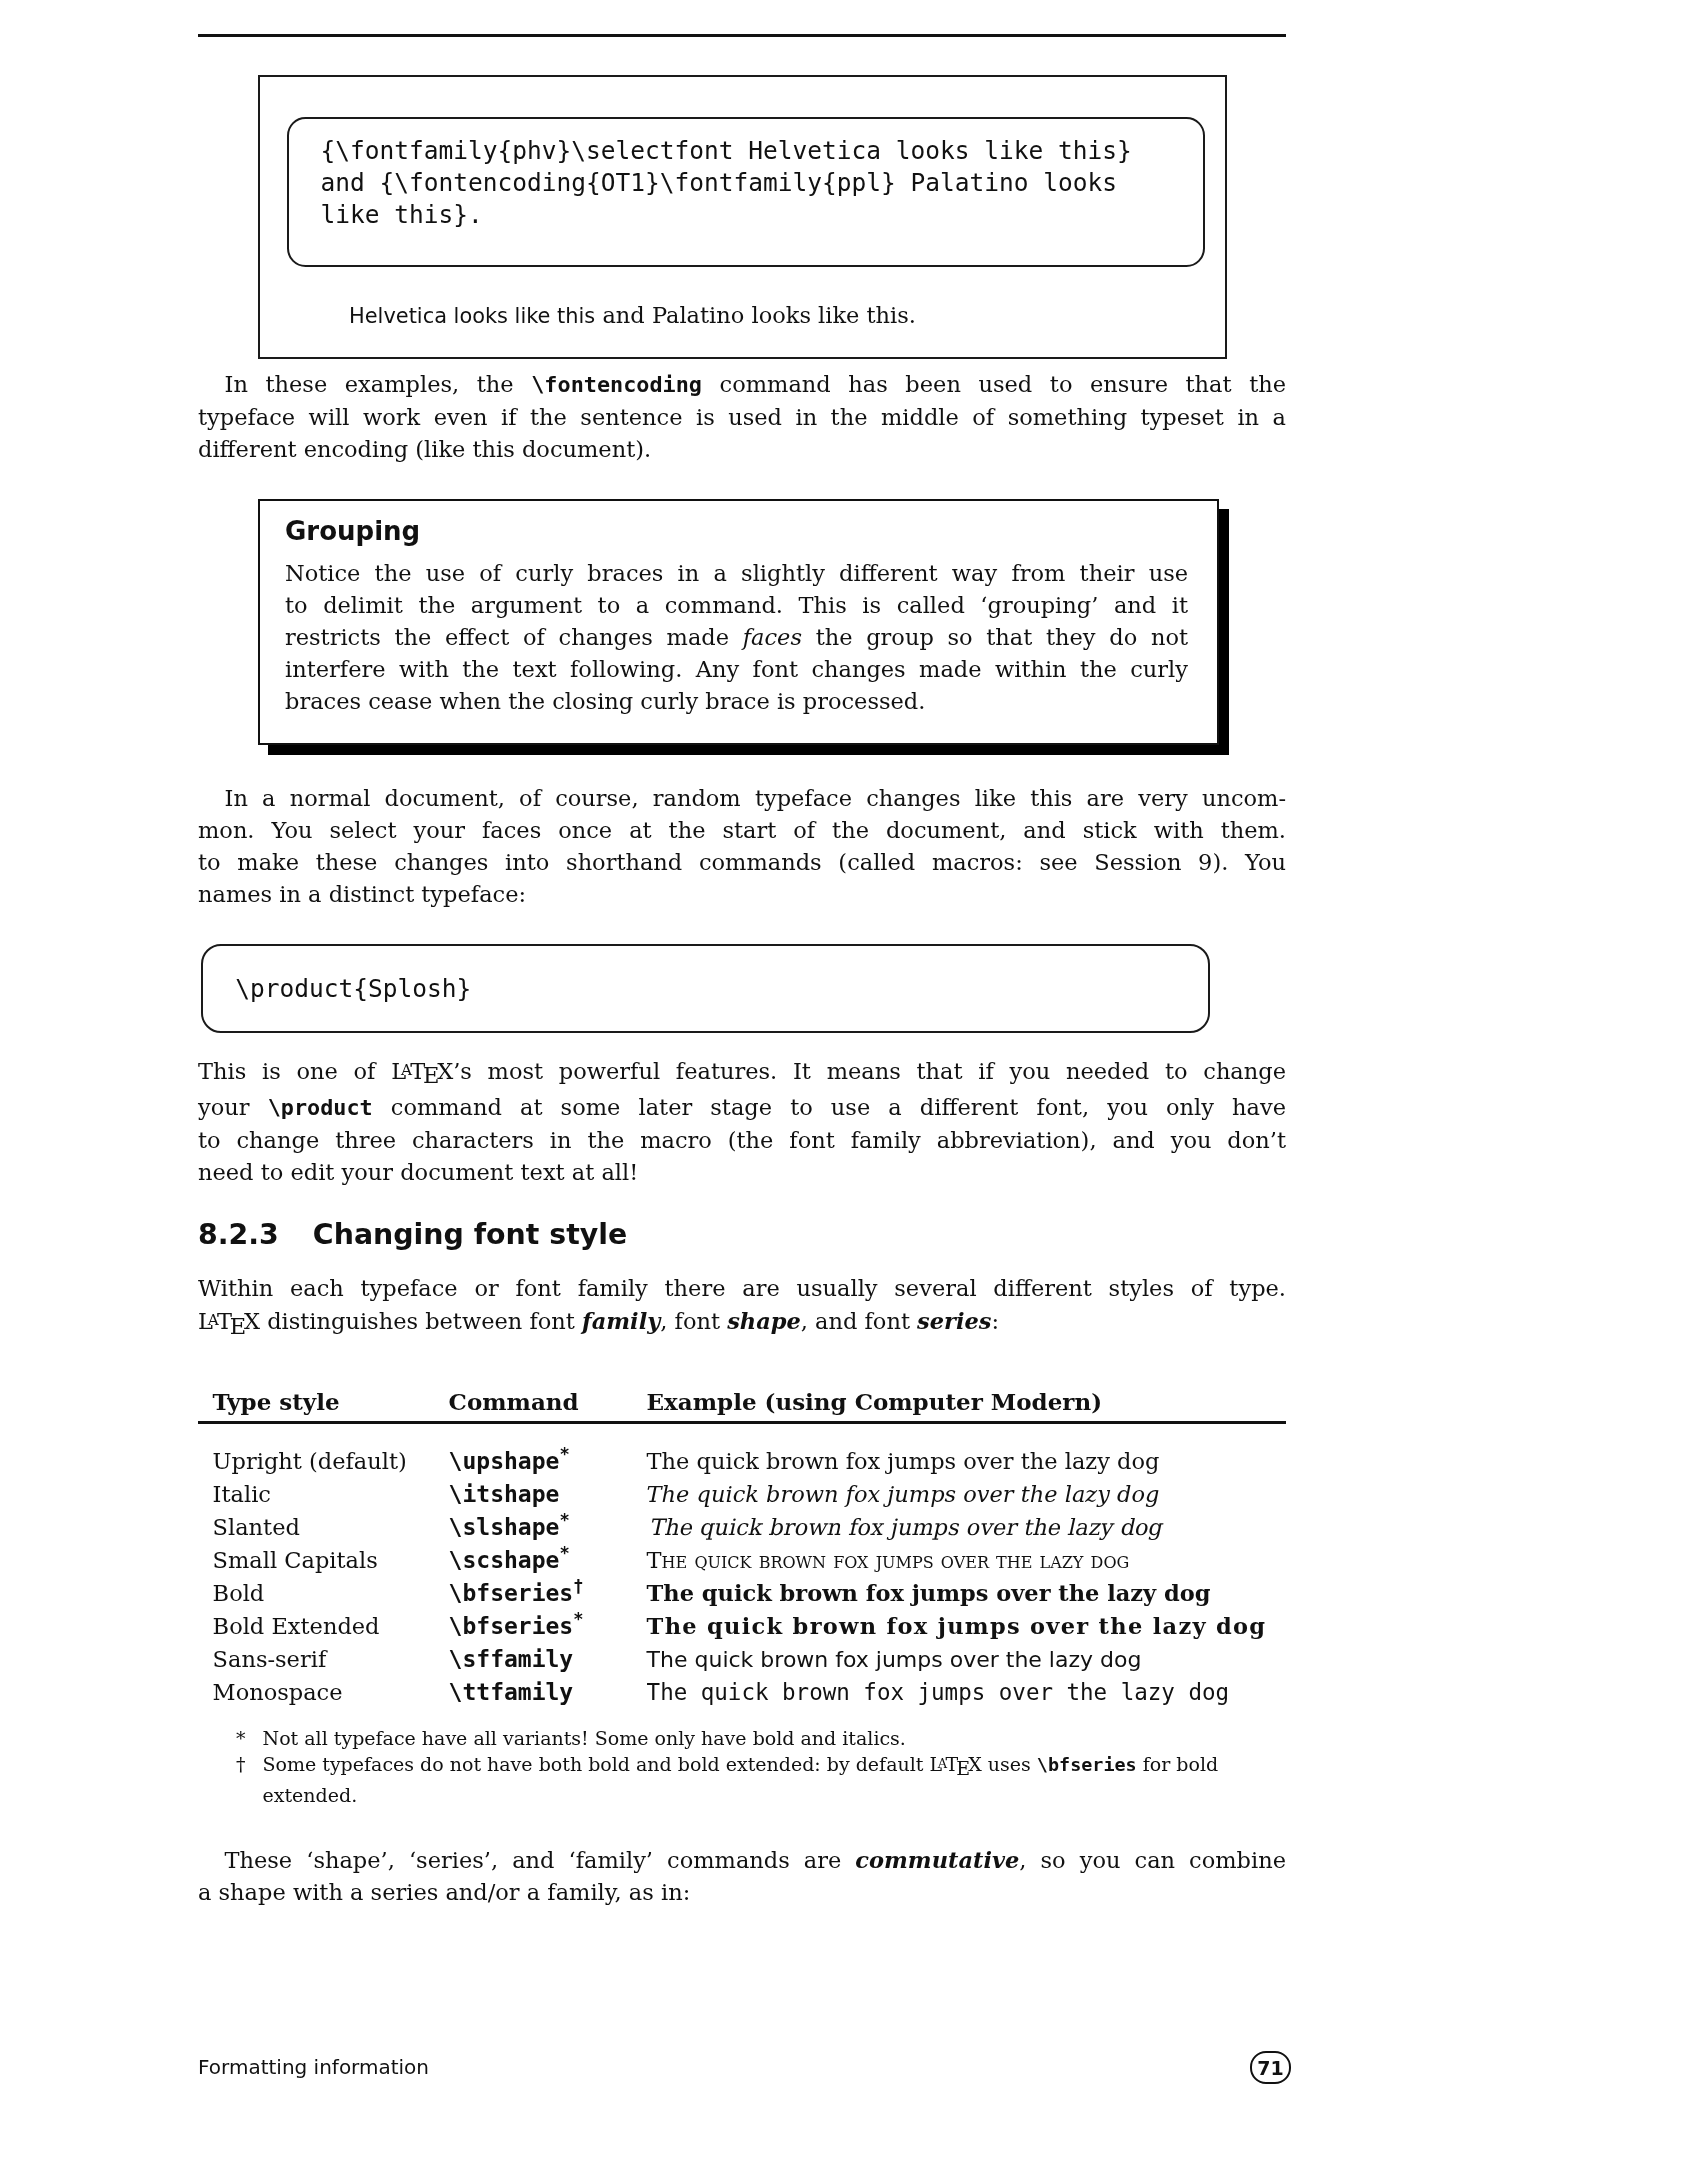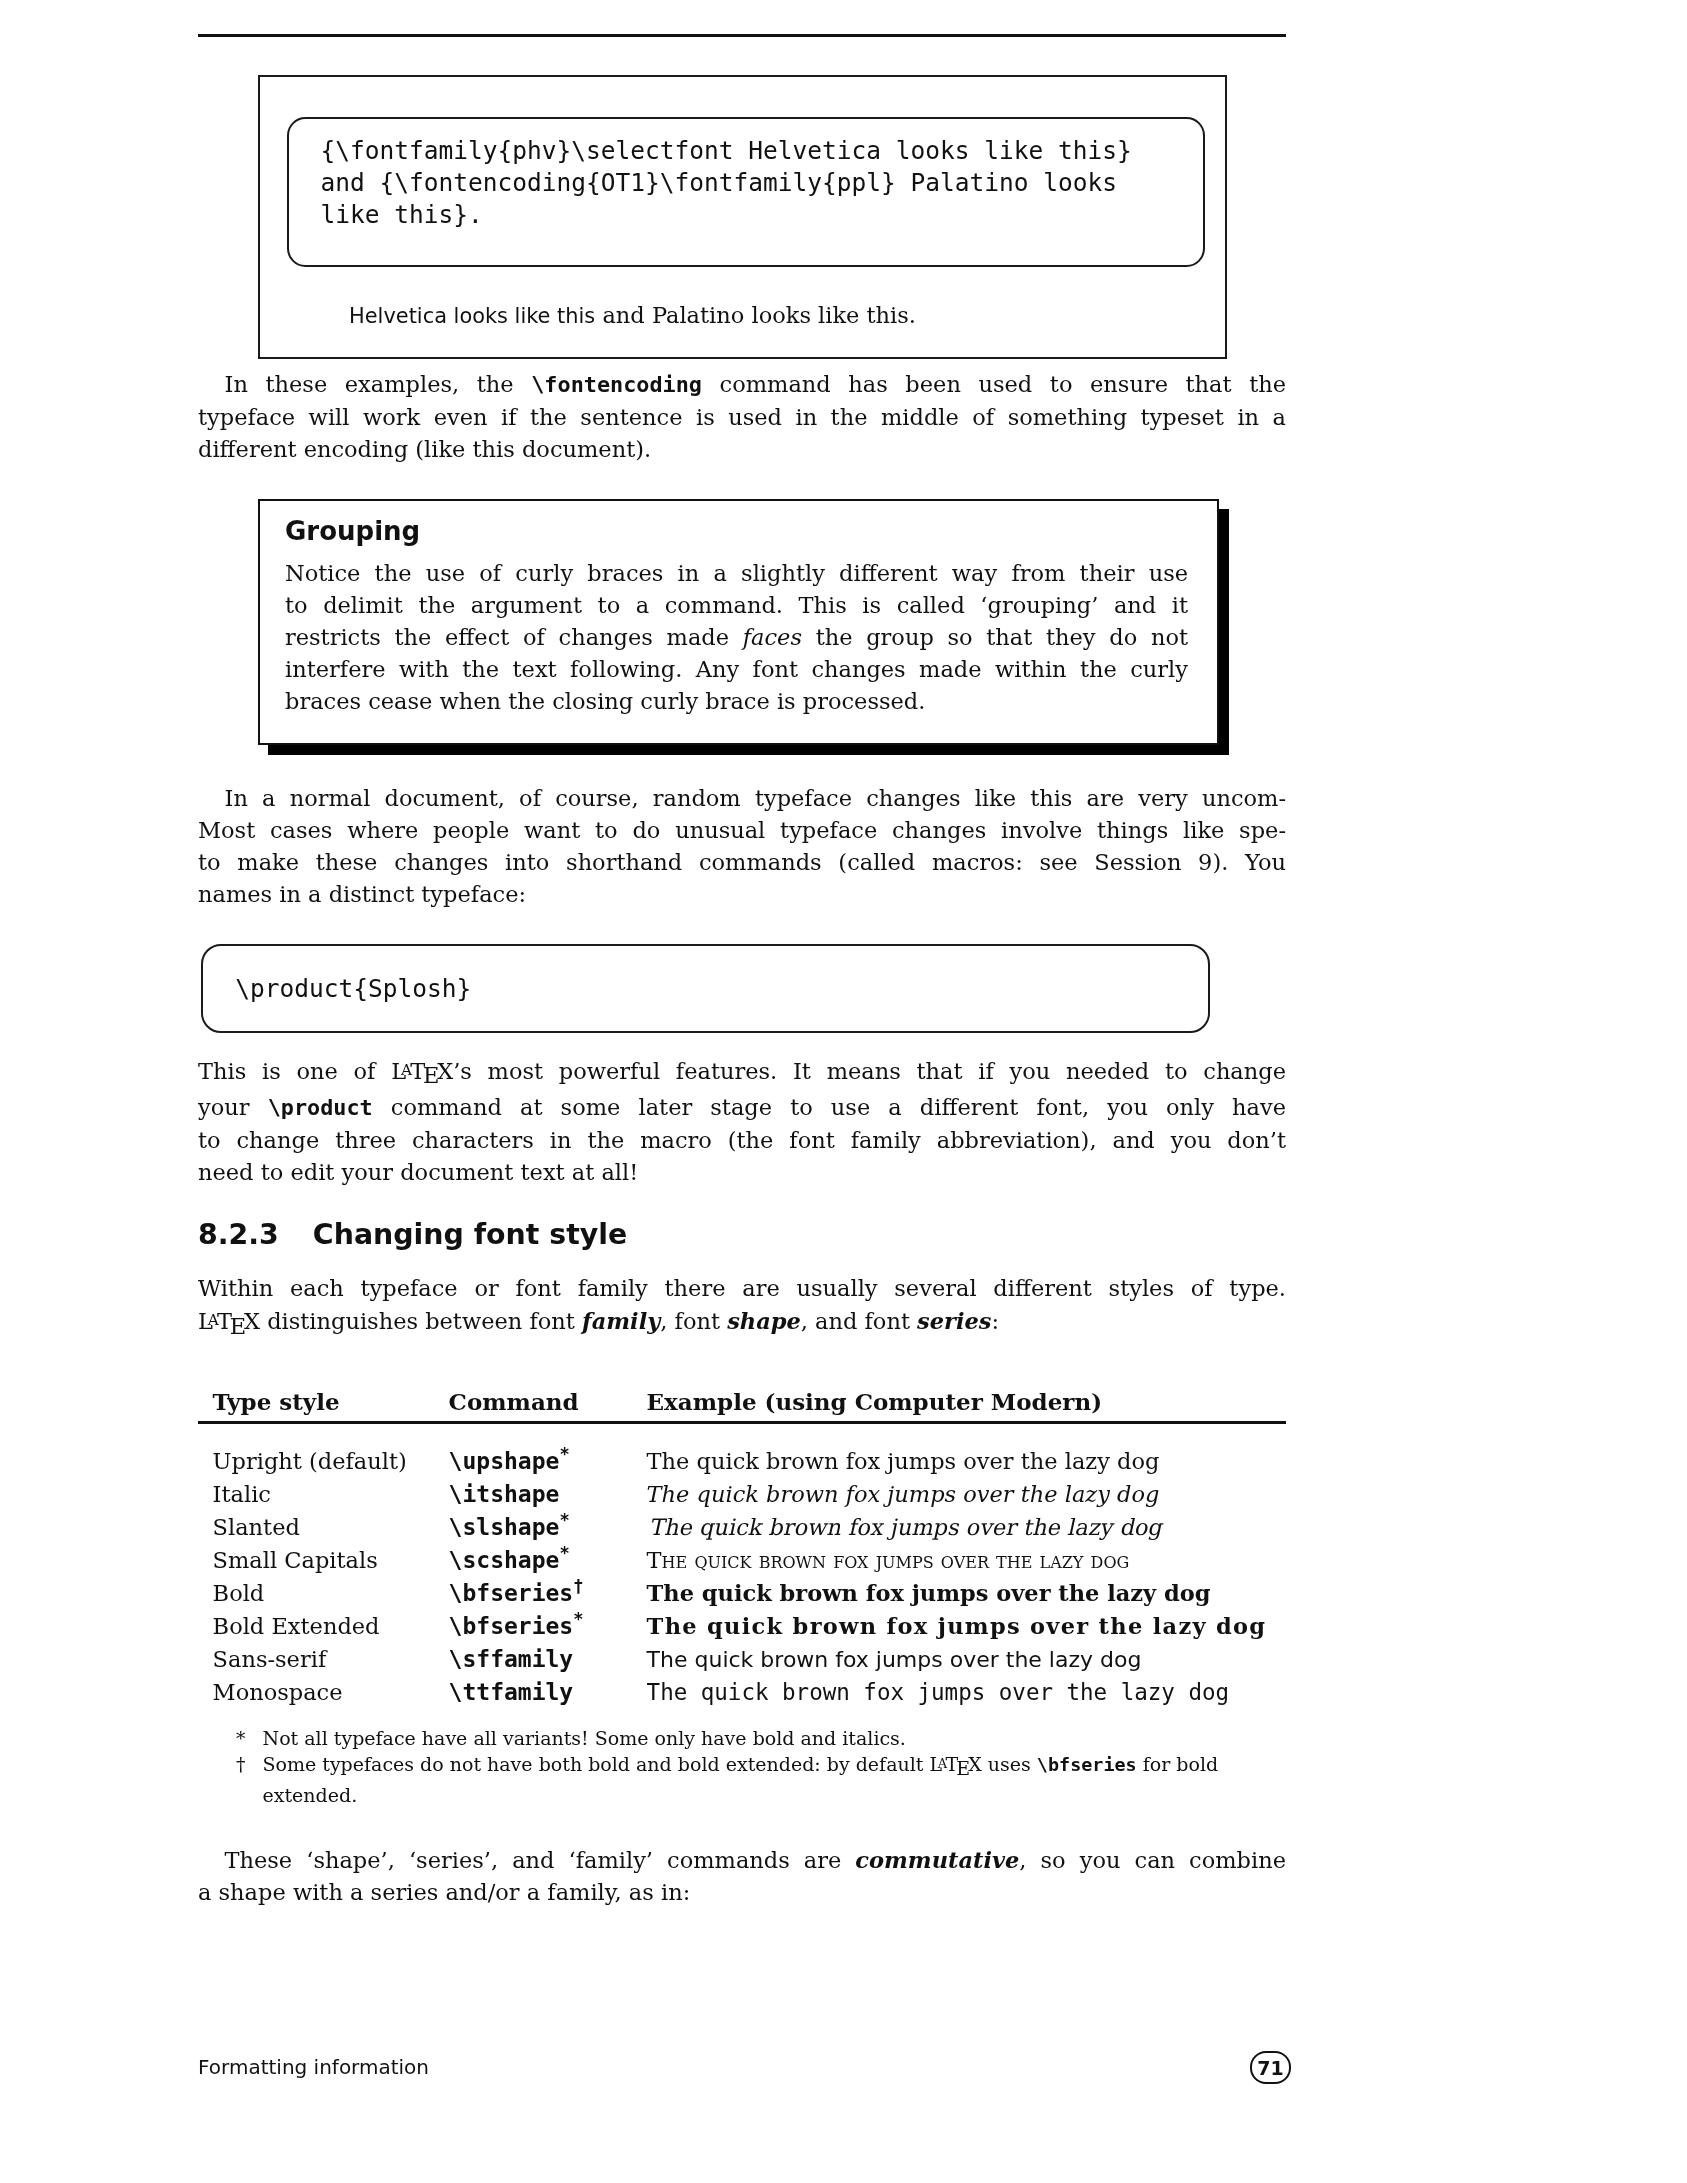--- a/index.html
+++ b/index.html
@@ -112,21 +112,21 @@
       <div class="gtitle">Grouping</div>
       <div class="line jl"><span>Notice the use of curly braces in a slightly different way from their use</span></div>
       <div class="line jl"><span>to delimit the argument to a command.  This is called ‘grouping’ and it</span></div>
       <div class="line jl"><span>restricts the effect of changes made </span><span class="seg-it">faces</span><span> the group so that they do not</span></div>
       <div class="line jl"><span>interfere with the text following.  Any font changes made within the curly</span></div>
       <div class="line"><span>braces cease when the closing curly brace is processed.</span></div>
     </div>
 
     <div class="para2">
       <div class="line jl ind"><span>In a normal document, of course, random typeface changes like this are very uncom-</span></div>
-      <div class="line jl"><span>Most cases where people want to do unusual typeface changes involve things like spe-</span></div>
+      <div class="line jl"><span>mon.  You select your faces once at the start of the document, and stick with them.</span></div>
       <div class="line jl"><span>to make these changes into shorthand commands (called macros: see Session 9).  You</span></div>
       <div class="line"><span>names in a distinct typeface:</span></div>
     </div>
 
     <div class="codebox2">
       <div class="codeline">\product{Splosh}</div>
     </div>
 
     <div class="para3">
       <div class="line jl"><span>This is one of </span><span class="latex">L<span class="lx-a">A</span>T<span class="lx-e">E</span>X</span><span>’s most powerful features.  It means that if you needed to change</span></div>

